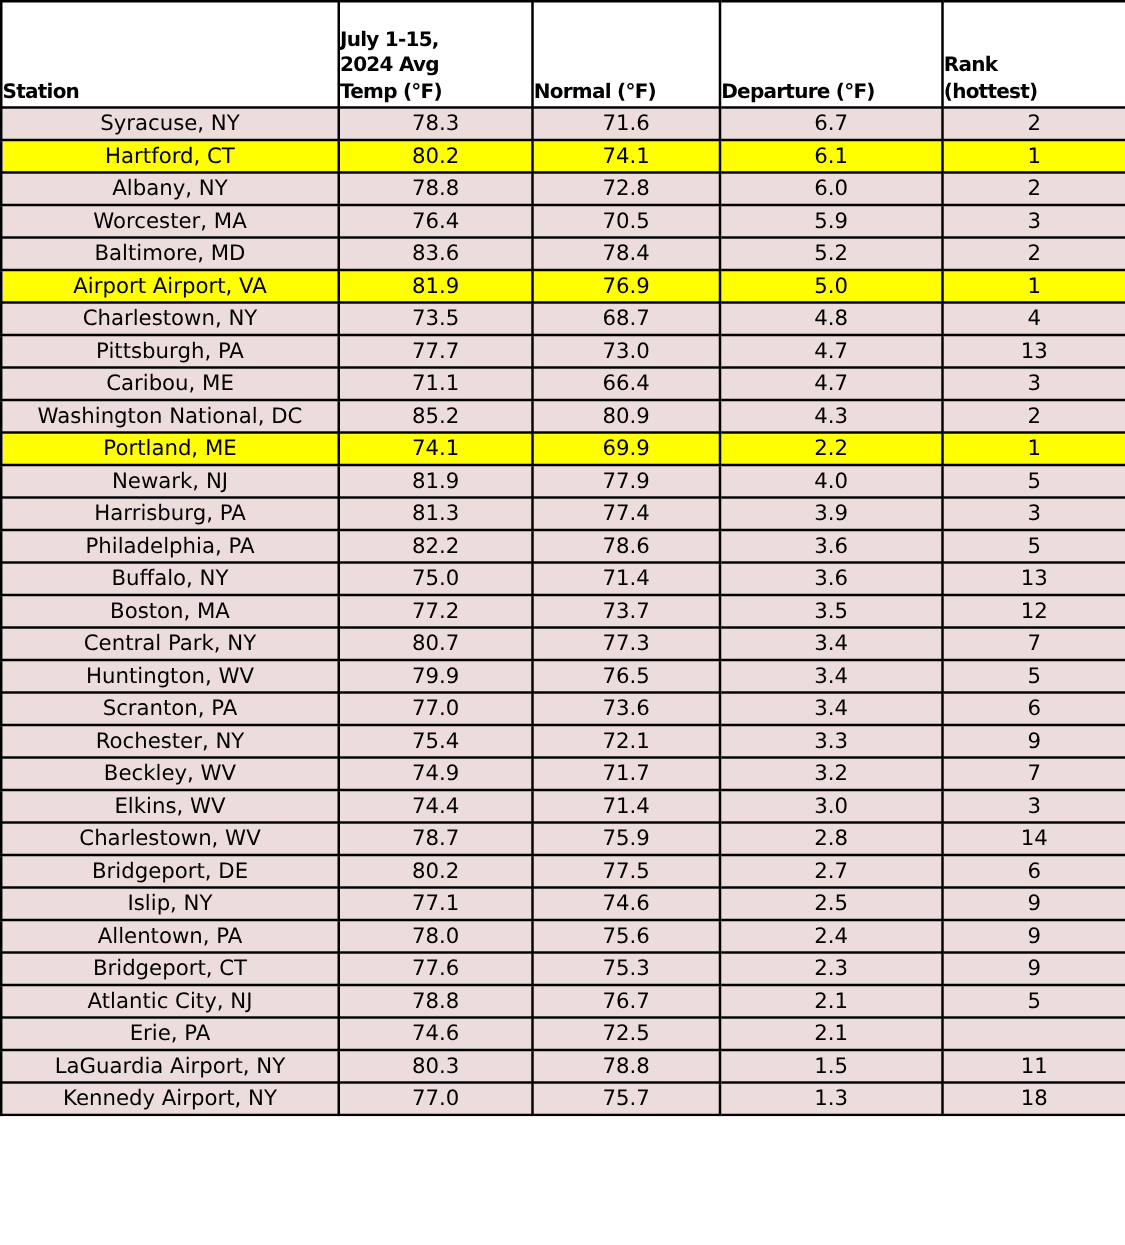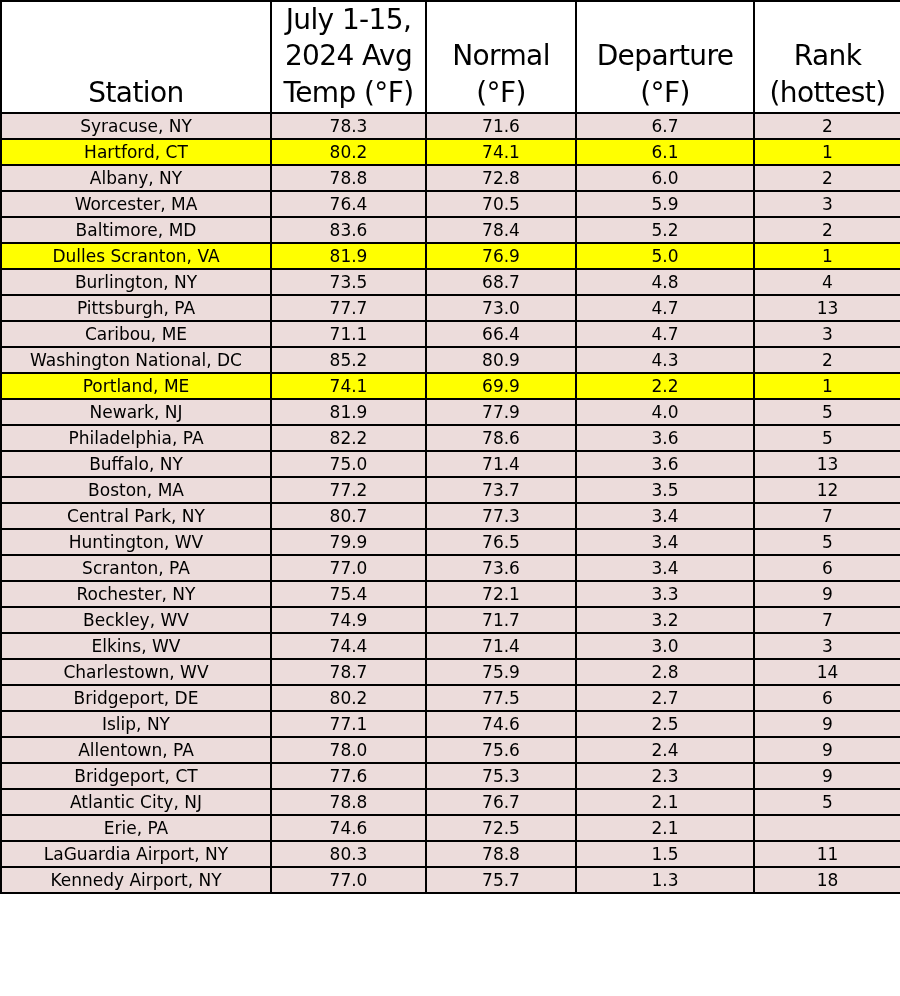--- a/index.html
+++ b/index.html
@@ -21,24 +21,24 @@
     color: var(--text);
   }
   .temp-table th, .temp-table td {
     border: 2px solid var(--border);
     overflow: hidden;
     margin: 0;
   }
   .temp-table thead th {
     background: var(--header-bg);
     vertical-align: bottom;
-    text-align: center;
+    text-align: left;
     font-family: "DejaVu Sans", "Liberation Sans", sans-serif;
-    font-weight: normal;
-    font-size: 28px;
+    font-weight: bold;
+    font-size: 16px;
     line-height: 1.3;
     letter-spacing: -0.6px;
     white-space: pre-line;
     height: 82px;
     padding: 0 0 1px 0;
   }
   .temp-table tbody td {
     background: var(--row-bg);
     text-align: center;
     vertical-align: middle;
@@ -107,28 +107,28 @@
         <td>3</td>
       </tr>
       <tr>
         <td>Baltimore, MD</td>
         <td>83.6</td>
         <td>78.4</td>
         <td>5.2</td>
         <td>2</td>
       </tr>
       <tr class="highlight">
-        <td>Dulles Scranton, VA</td>
+        <td>Airport Airport, VA</td>
         <td>81.9</td>
         <td>76.9</td>
         <td>5.0</td>
         <td>1</td>
       </tr>
       <tr>
-        <td>Burlington, NY</td>
+        <td>Charlestown, NY</td>
         <td>73.5</td>
         <td>68.7</td>
         <td>4.8</td>
         <td>4</td>
       </tr>
       <tr>
         <td>Pittsburgh, PA</td>
         <td>77.7</td>
         <td>73.0</td>
         <td>4.7</td>
@@ -156,20 +156,27 @@
         <td>1</td>
       </tr>
       <tr>
         <td>Newark, NJ</td>
         <td>81.9</td>
         <td>77.9</td>
         <td>4.0</td>
         <td>5</td>
       </tr>
       <tr>
+        <td>Harrisburg, PA</td>
+        <td>81.3</td>
+        <td>77.4</td>
+        <td>3.9</td>
+        <td>3</td>
+      </tr>
+      <tr>
         <td>Philadelphia, PA</td>
         <td>82.2</td>
         <td>78.6</td>
         <td>3.6</td>
         <td>5</td>
       </tr>
       <tr>
         <td>Buffalo, NY</td>
         <td>75.0</td>
         <td>71.4</td>

